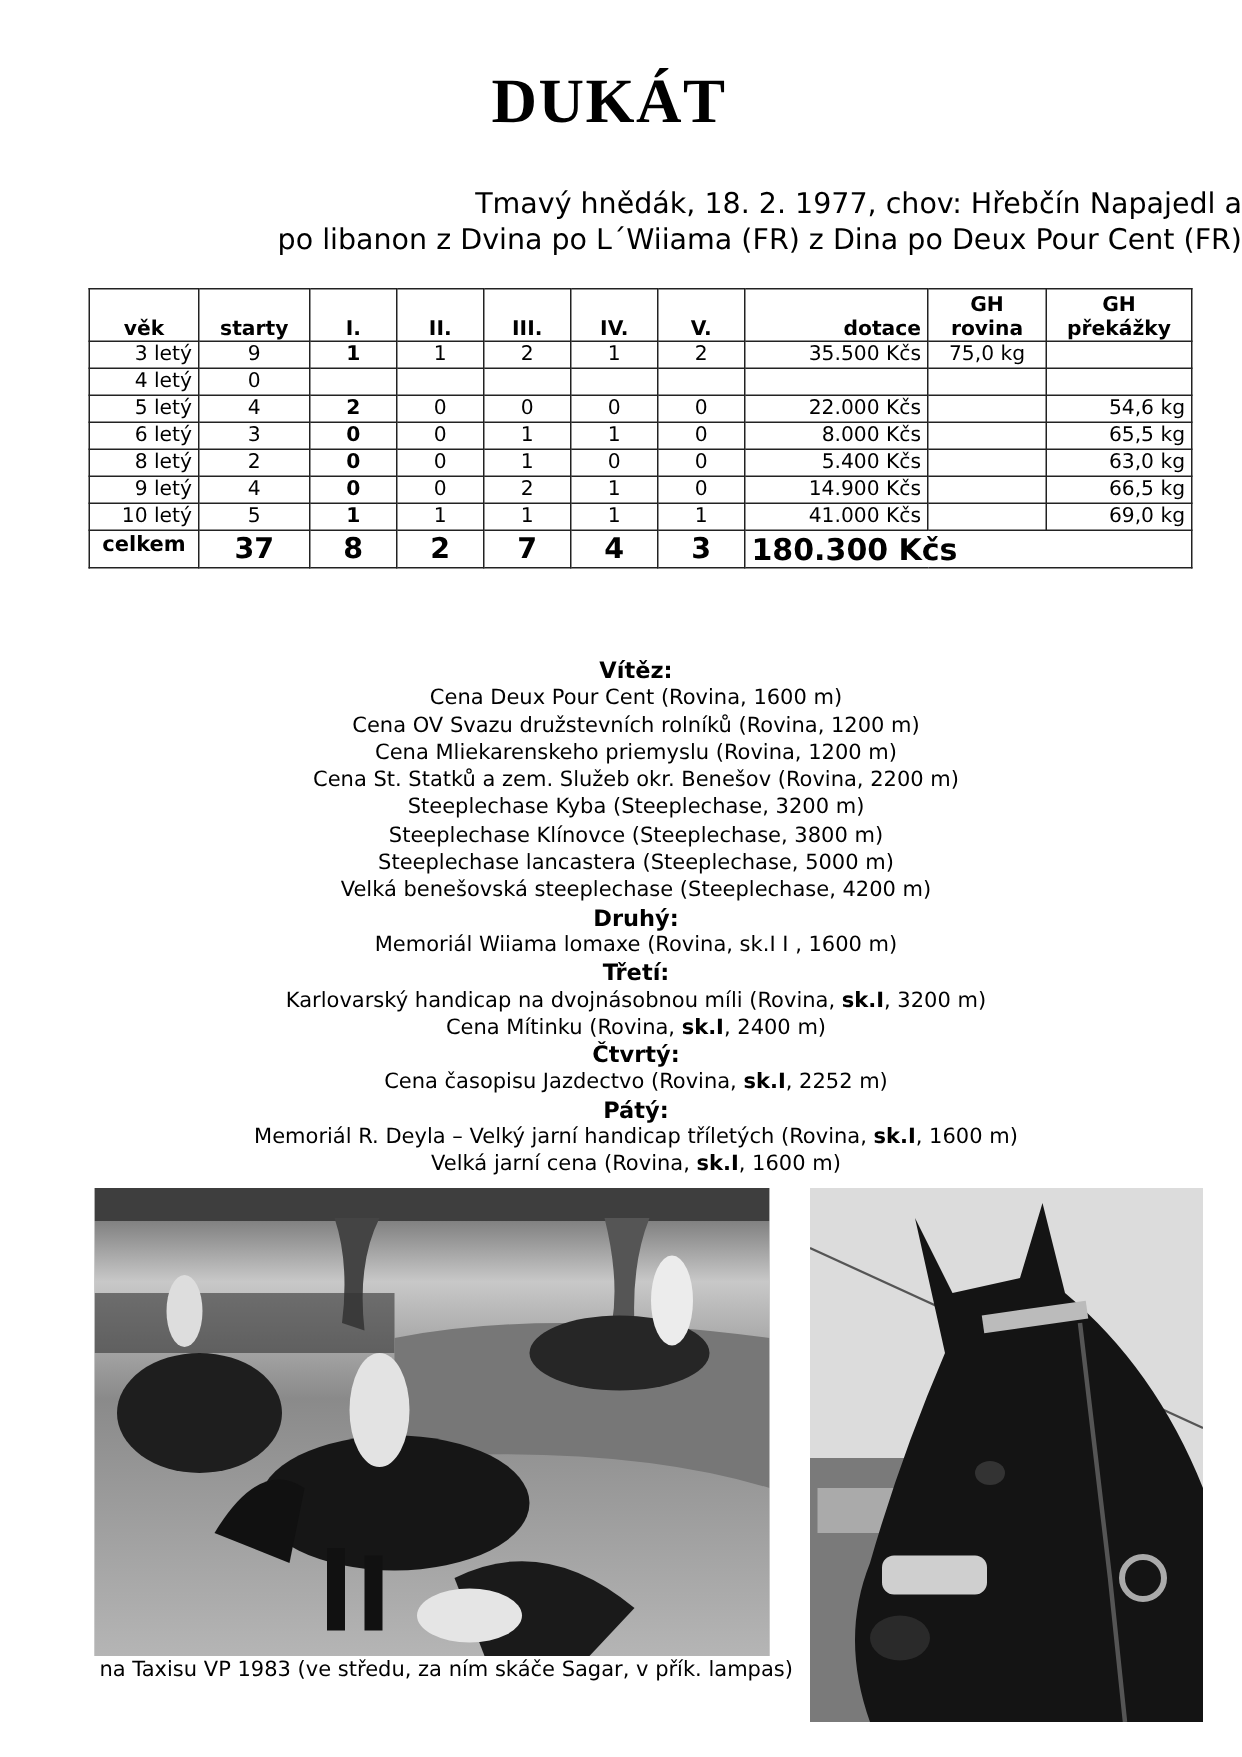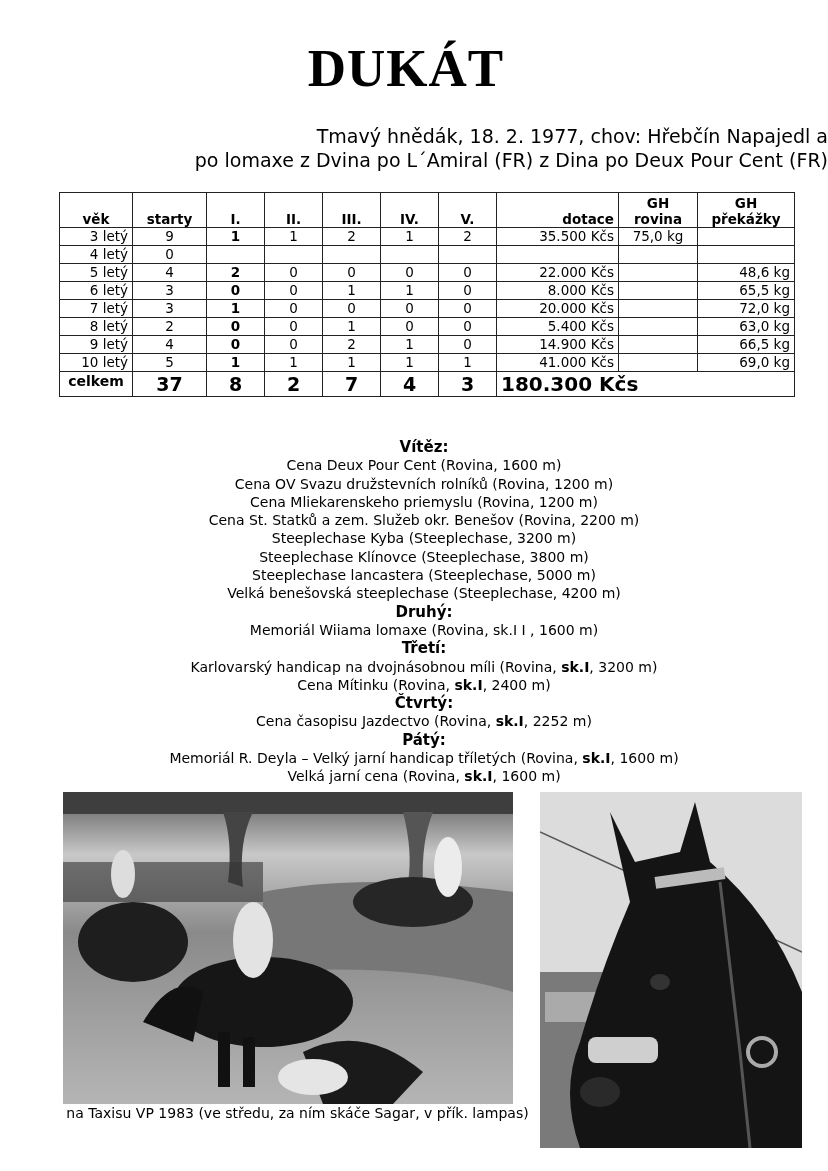--- a/index.html
+++ b/index.html
@@ -1,17 +1,17 @@
 <!DOCTYPE html>
 <html><head>
   <meta charset="utf-8">
   <style>
     html, body { margin: 0; padding: 0; background: #ffffff; }
     body { width: 828px; height: 1171px; position: relative; overflow: hidden; color: #000; font-family: "DejaVu Sans", sans-serif; }
-    .title { position: absolute; top: 38px; left: 0; width: 812px; text-align: center; font-family: "Liberation Serif", "DejaVu Serif", serif; font-weight: bold; font-size: 53px; letter-spacing: 1px; line-height: 60px; }
+    .title { position: absolute; top: 38px; left: 0; width: 812px; text-align: center; font-family: "Liberation Serif", "DejaVu Serif", serif; font-weight: bold; font-size: 42px; letter-spacing: 1px; line-height: 60px; }
     .subtitle { position: absolute; left: 0; width: 828px; text-align: right; font-size: 19px; line-height: 24px; font-family: "DejaVu Sans", sans-serif; }
     .sub1 { top: 124px; }
     .sub2 { top: 148px; }
     table.stats { position: absolute; top: 192px; left: 59px; border-collapse: collapse; font-size: 13.5px; font-family: "DejaVu Sans", sans-serif; }
     table.stats td, table.stats th { border: 1px solid #222; padding: 0 4px; height: 17px; line-height: 17px; }
     table.stats th { font-weight: bold; vertical-align: bottom; height: 34px; line-height: 16px; font-size: 13.5px; }
     .c-age { width: 64px; text-align: right; }
     .c-starts { width: 65px; text-align: center; }
     .c-p { width: 49px; text-align: center; }
     .c-p1 { font-weight: bold; }
@@ -26,21 +26,21 @@
     .wins b { font-weight: bold; }
     .photo1 { position: absolute; left: 63px; top: 792px; width: 450px; height: 312px; overflow: hidden; background: #9a9a9a; }
     .photo2 { position: absolute; left: 540px; top: 792px; width: 262px; height: 356px; overflow: hidden; background: #d8d8d8; }
     .caption { position: absolute; left: 65px; top: 1104px; width: 465px; text-align: center; font-size: 14px; line-height: 18px; }
   </style>
 </head>
 <body>
 
 <div class="title">DUKÁT</div>
 <div class="subtitle sub1">Tmavý hnědák, 18. 2. 1977, chov:  Hřebčín Napajedl a</div>
-<div class="subtitle sub2">po lomaxe z Dvina po L´Amiral  (FR) z Dina po Deux Pour Cent (FR)</div>
+<div class="subtitle sub2">po libanon z Dvina po L´Wiiama  (FR) z Dina po Deux Pour Cent (FR)</div>
 
 <table class="stats">
   <thead>
     <tr>
       <th class="c-age" style="text-align:center">věk</th>
       <th class="c-starts">starty</th>
       <th class="c-p">I.</th>
       <th class="c-p">II.</th>
       <th class="c-p">III.</th>
       <th class="c-p">IV.</th>
@@ -78,45 +78,33 @@
       <tr>
         <td class="c-age">5 letý</td>
         <td class="c-starts">4</td>
         <td class="c-p c-p1">2</td>
         <td class="c-p">0</td>
         <td class="c-p">0</td>
         <td class="c-p">0</td>
         <td class="c-p">0</td>
         <td class="c-dot">22.000 Kčs</td>
         <td class="c-ghr"></td>
-        <td class="c-ghp">48,6 kg</td>
+        <td class="c-ghp">54,6 kg</td>
       </tr>
       <tr>
         <td class="c-age">6 letý</td>
         <td class="c-starts">3</td>
         <td class="c-p c-p1">0</td>
         <td class="c-p">0</td>
         <td class="c-p">1</td>
         <td class="c-p">1</td>
         <td class="c-p">0</td>
         <td class="c-dot">8.000 Kčs</td>
         <td class="c-ghr"></td>
         <td class="c-ghp">65,5 kg</td>
-      </tr>
-      <tr>
-        <td class="c-age">7 letý</td>
-        <td class="c-starts">3</td>
-        <td class="c-p c-p1">1</td>
-        <td class="c-p">0</td>
-        <td class="c-p">0</td>
-        <td class="c-p">0</td>
-        <td class="c-p">0</td>
-        <td class="c-dot">20.000 Kčs</td>
-        <td class="c-ghr"></td>
-        <td class="c-ghp">72,0 kg</td>
       </tr>
       <tr>
         <td class="c-age">8 letý</td>
         <td class="c-starts">2</td>
         <td class="c-p c-p1">0</td>
         <td class="c-p">0</td>
         <td class="c-p">1</td>
         <td class="c-p">0</td>
         <td class="c-p">0</td>
         <td class="c-dot">5.400 Kčs</td>

